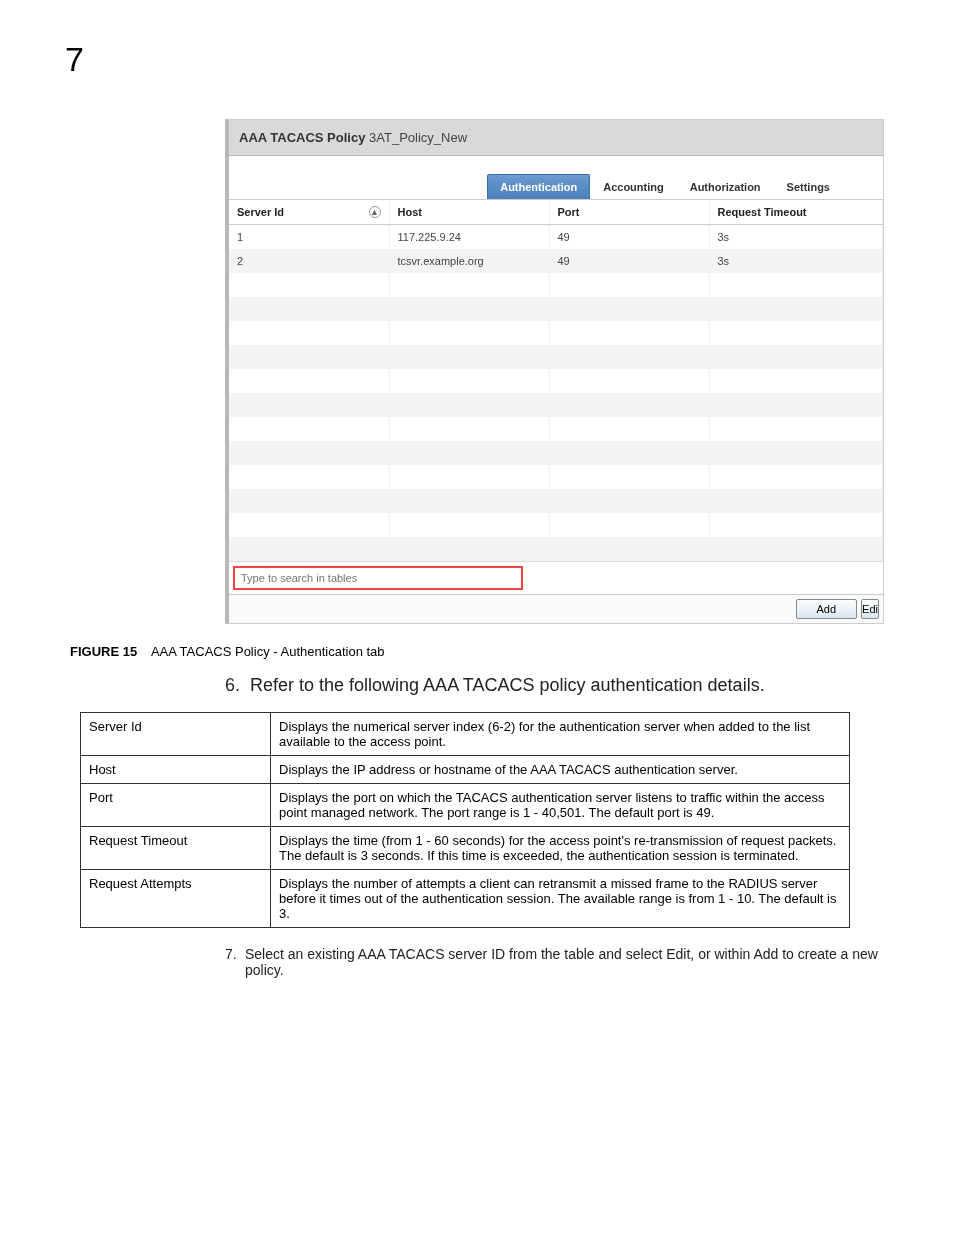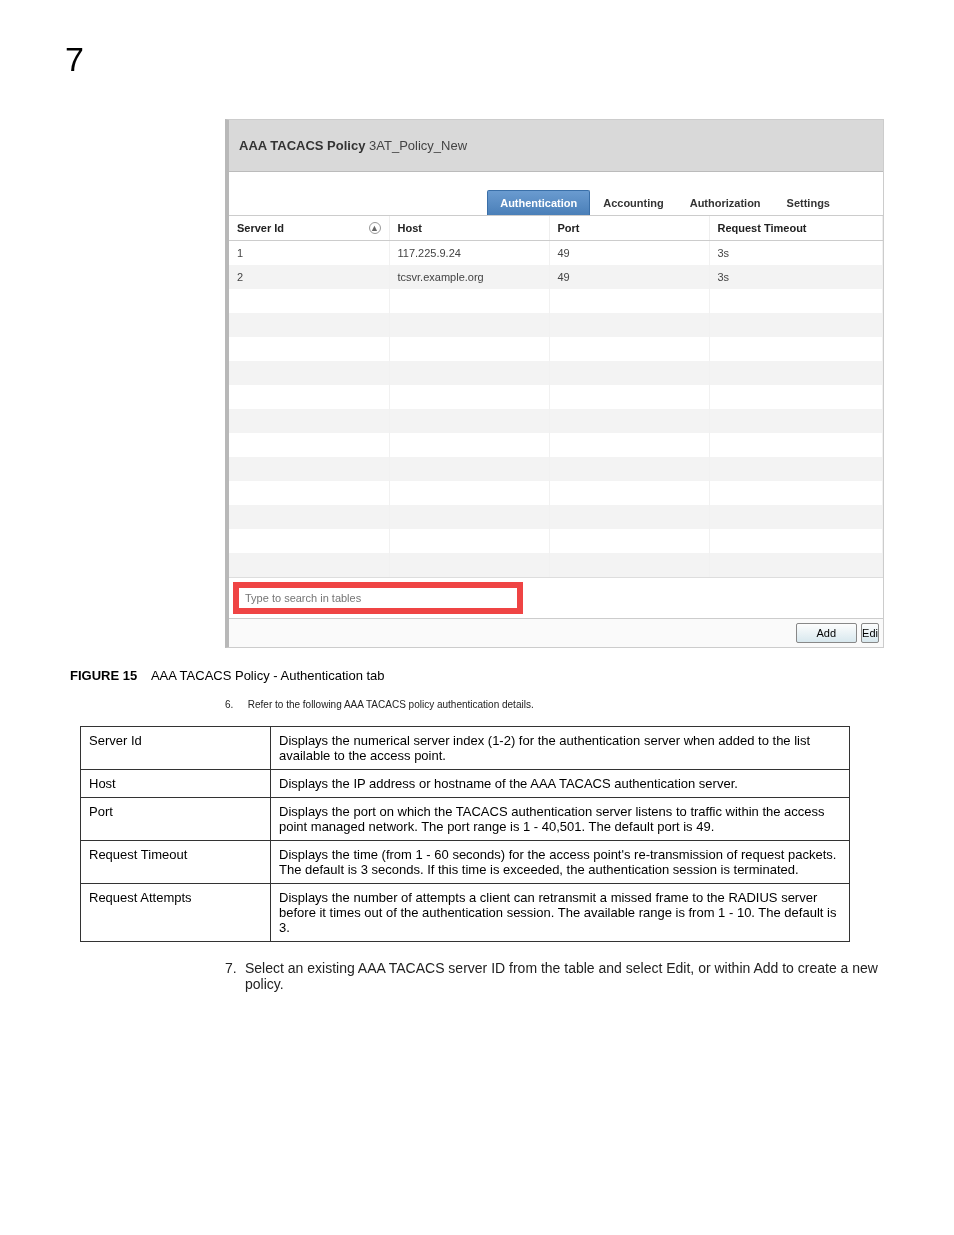--- a/index.html
+++ b/index.html
@@ -18,21 +18,21 @@
     margin-left: -5px;
   }
   .ui-panel {
     margin-left: 155px;
     border: 1px solid #ccc;
     border-left: 4px solid #b8b8b8;
     background: #fff;
   }
   .ui-title-bar {
     background: #d9d9d9;
-    padding: 18px 10px;
+    padding: 10px 10px;
     font-size: 13px;
     color: #444;
     border-bottom: 1px solid #bbb;
   }
   .ui-title-bar .bold { font-weight: bold; color: #333; }
   .tab-row {
     display: flex;
     justify-content: flex-end;
     border-bottom: 1px solid #ccc;
     height: 44px;
@@ -100,21 +100,21 @@
   .data-table tr.even td { background: #f3f3f3; }
   .data-table tr.odd td { background: #fff; }
   .search-row {
     border-top: 1px solid #ddd;
     padding: 4px;
   }
   .search-row input {
     font-size: 11px;
     padding: 4px 6px;
     width: 290px;
-    border: 6px solid #ef4444;
+    border: 2px solid #ef4444;
     color: #888;
   }
   .button-row {
     border-top: 1px solid #ccc;
     padding: 4px;
     display: flex;
     justify-content: flex-end;
     gap: 4px;
     background: #fafafa;
   }
@@ -128,21 +128,21 @@
   }
   .btn.secondary { padding: 3px 0; }
   .figure-caption {
     margin-top: 20px;
     font-size: 13px;
   }
   .figure-caption .fig-label { font-weight: bold; }
   .step-list {
     margin-left: 155px;
     margin-top: 16px;
-    font-size: 10px;
+    font-size: 18px;
     color: #222;
   }
   .step-list .num { display:inline-block; width: 20px; }
   .desc-table {
     margin-top: 16px;
     margin-left: 10px;
     width: 770px;
     border-collapse: collapse;
     font-size: 13px;
   }
@@ -302,21 +302,21 @@
 
 <div class="step-list">
   <span class="num">6.</span>
   <span>Refer to the following AAA TACACS policy authentication details.</span>
 </div>
 
 <table class="desc-table">
   <tbody>
       <tr>
     <td class="label">Server Id</td>
-    <td>Displays the numerical server index (1-2) for the authentication server when added to the list available to the access point.</td>
+    <td>Displays the numerical server index (6-2) for the authentication server when added to the list available to the access point.</td>
   </tr>
   <tr>
     <td class="label">Host</td>
     <td>Displays the IP address or hostname of the AAA TACACS authentication server.</td>
   </tr>
   <tr>
     <td class="label">Port</td>
     <td>Displays the port on which the TACACS authentication server listens to traffic within the access point managed network. The port range is 1 - 40,501. The default port is 49.</td>
   </tr>
   <tr>

